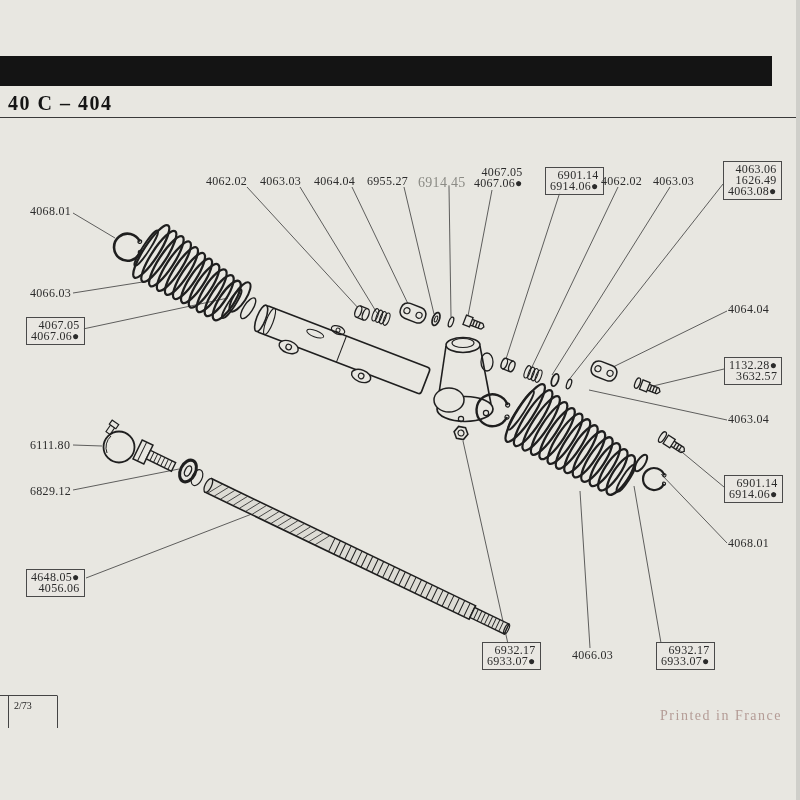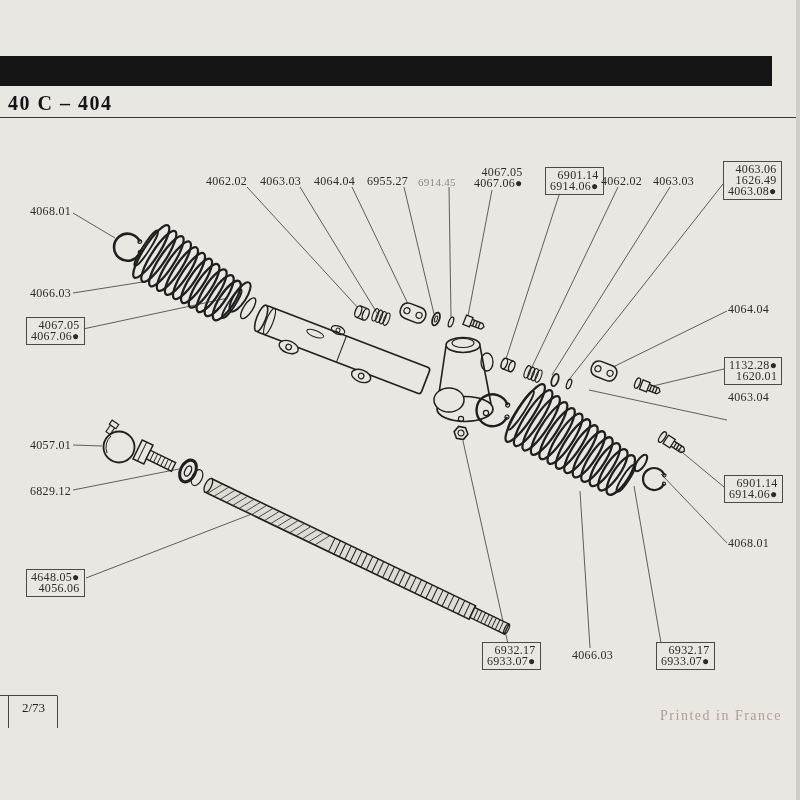--- a/index.html
+++ b/index.html
@@ -7,22 +7,22 @@
         font-family:Liberation Serif, serif;text-align:right;}
   .topbar{position:absolute;left:0;top:56px;width:772px;height:30px;background:#141414;}
   .title{position:absolute;left:8px;top:92px;font-size:20px;font-weight:bold;
          letter-spacing:1.5px;color:#151515;}
   .title-rule{position:absolute;left:0;top:117px;width:800px;height:1px;background:#3a3a3a;}
   svg.art{position:absolute;left:0;top:0;}
   .lbl{position:absolute;font-size:12px;line-height:11px;color:#2b2b2b;
        letter-spacing:0.3px;white-space:nowrap;}
   .lbl .ln{display:block;}
   .lbl.boxed{border:1px solid #4a4a4a;padding:2px 4px;background:rgba(232,231,225,0.88);}
-  .lbl.faint{color:#8b8b85;font-size:11px;}
-  .footer-page{position:absolute;left:22px;top:700px;font-size:13px;color:#222;}
+  .lbl.faint{color:#8b8b85;font-size:14px;}
+  .footer-page{position:absolute;left:14px;top:700px;font-size:10px;color:#222;}
   .footer-printed{position:absolute;right:14px;top:708px;font-size:14px;color:#b49c96;
                   letter-spacing:1.5px;}
 </style>
 </head>
 <body>
 
 <div class="page">
 
   <div class="topbar"></div>
   <div class="title">40 C – 404</div>
@@ -309,38 +309,38 @@
     <span class="ln">4068.01</span>
   </div>
   <div class="lbl" style="left:30px;top:288px">
     <span class="ln">4066.03</span>
   </div>
   <div class="lbl boxed" style="left:26px;top:317px">
     <span class="ln">4067.05</span>
     <span class="ln">4067.06●</span>
   </div>
   <div class="lbl" style="left:30px;top:440px">
-    <span class="ln">4057.01</span>
+    <span class="ln">6111.80</span>
   </div>
   <div class="lbl" style="left:30px;top:486px">
     <span class="ln">6829.12</span>
   </div>
   <div class="lbl boxed" style="left:26px;top:569px">
     <span class="ln">4648.05●</span>
     <span class="ln">4056.06</span>
   </div>
 
   <div class="lbl" style="left:728px;top:304px">
     <span class="ln">4064.04</span>
   </div>
   <div class="lbl boxed" style="left:724px;top:357px">
     <span class="ln">1132.28●</span>
-    <span class="ln">1620.01</span>
-  </div>
-  <div class="lbl" style="left:728px;top:392px">
+    <span class="ln">3632.57</span>
+  </div>
+  <div class="lbl" style="left:728px;top:414px">
     <span class="ln">4063.04</span>
   </div>
   <div class="lbl boxed" style="left:724px;top:475px">
     <span class="ln">6901.14</span>
     <span class="ln">6914.06●</span>
   </div>
   <div class="lbl" style="left:728px;top:538px">
     <span class="ln">4068.01</span>
   </div>
 

